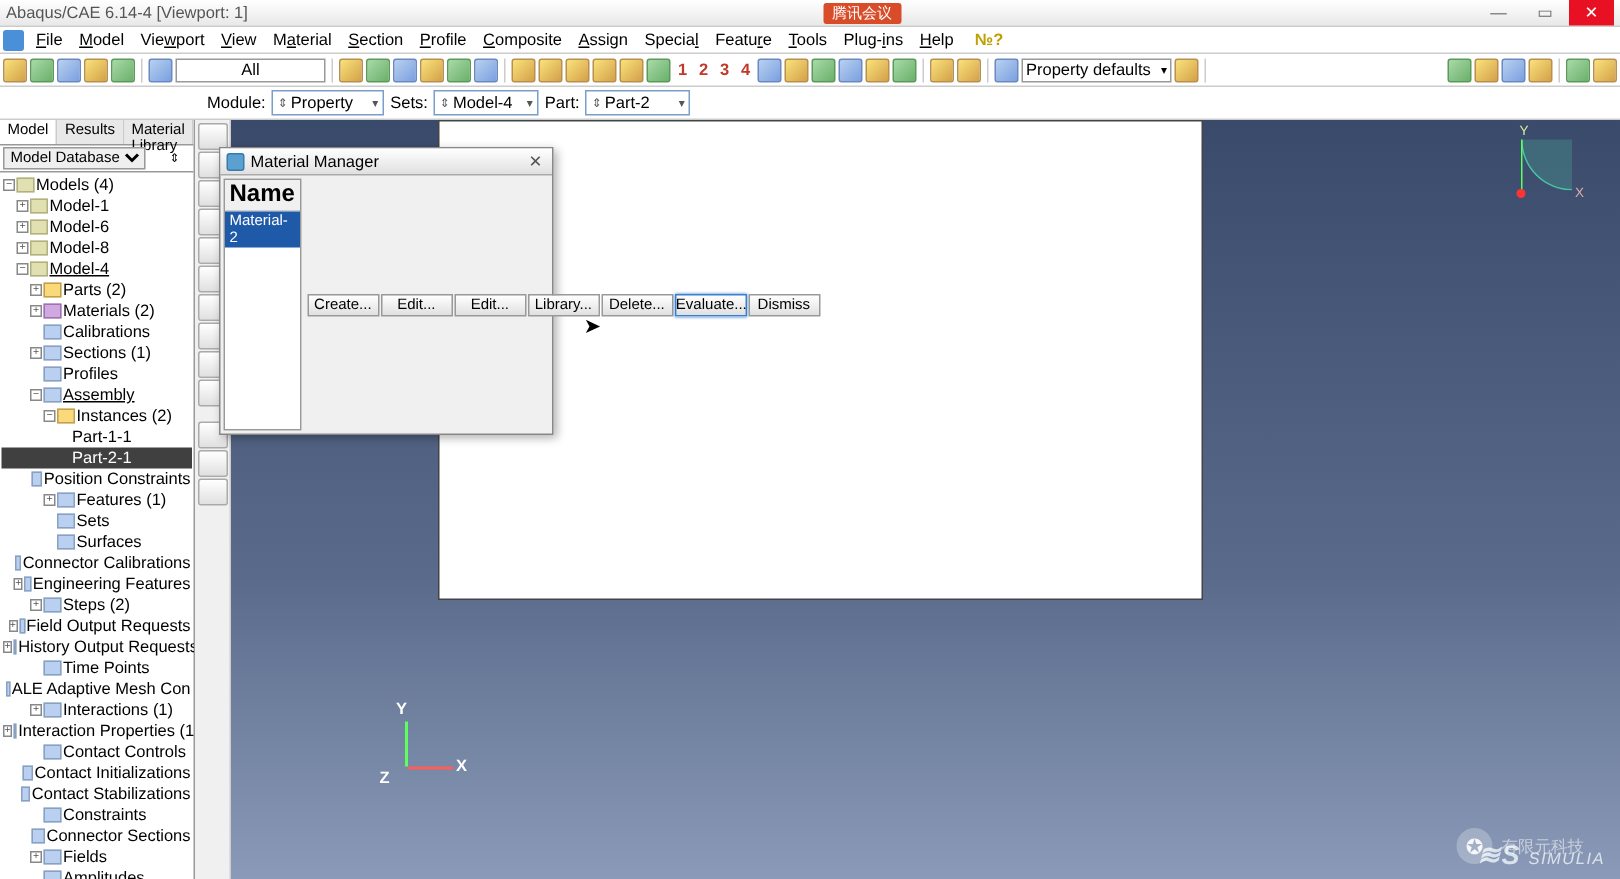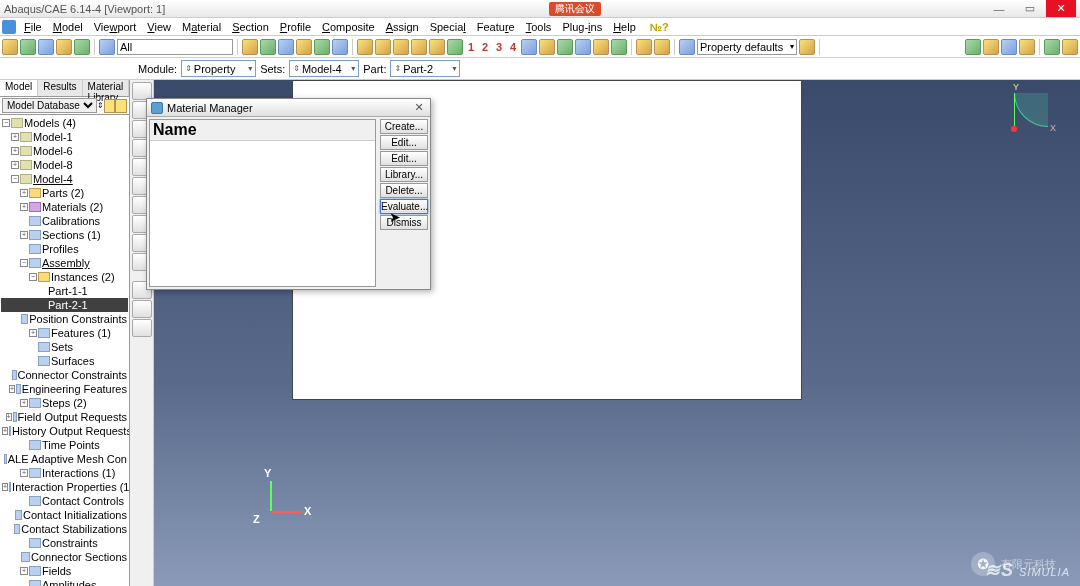--- a/index.html
+++ b/index.html
@@ -14,30 +14,30 @@
 .menubar .ico{width:14px;height:14px;background:#4a90d9;border-radius:2px;margin-right:2px;}
 .menubar span{padding:1px 5px;cursor:default;}
 .menubar span u{text-decoration:underline;}
 .toolbar{height:22px;background:#fff;border-bottom:1px solid #ccc;display:flex;align-items:center;padding:0 2px;gap:2px;}
 .tb-ico{width:16px;height:16px;background:linear-gradient(135deg,#f9e27a,#d4a04a);border:1px solid #b89050;border-radius:2px;}
 .tb-ico.b{background:linear-gradient(135deg,#a9d9a9,#6ab06a);border-color:#5a9a5a;}
 .tb-ico.c{background:linear-gradient(135deg,#b9d0f0,#7aa0e0);border-color:#6a8ac0;}
 .tb-sep{width:1px;height:16px;background:#ccc;margin:0 2px;}
 .tb-sel{border:1px solid #999;height:16px;background:#fff;padding:0 2px;min-width:40px;display:flex;align-items:center;}
 .tb-num{color:#c0392b;font-weight:bold;width:12px;text-align:center;}
-.toolbar .sel-big{width:116px;}
+.toolbar .sel-big{width:100px;justify-content:center;}
 .layout{display:flex;height:calc(100% - 80px);}
 .ctxbar{height:22px;background:#fff;border-bottom:1px solid #ccc;display:flex;align-items:center;padding:0 4px;gap:4px;}
 .ctx-sel{border:1px solid #7a9ec8;height:17px;background:#fff;padding:0 3px;display:flex;align-items:center;gap:2px;}
 .ctx-sel .arr{font-size:8px;color:#555;}
 .leftpane{width:130px;background:#fff;border-right:1px solid #999;display:flex;flex-direction:column;}
 .tabs{height:17px;display:flex;border-bottom:1px solid #999;}
 .tabs div{padding:1px 5px;border-right:1px solid #ccc;background:#e8e8e8;font-size:10px;}
 .tabs .on{background:#fff;}
-.dbhead{height:18px;border-bottom:1px solid #999;display:flex;align-items:center;padding:0 2px;gap:0;}
+.dbhead{height:18px;border-bottom:1px solid #999;display:flex;align-items:center;padding:0 2px;gap:16px;}
 .dbhead select{flex:1;font-size:10px;height:15px;border:1px solid #999;}
 .dbhead .ti{width:14px;height:14px;background:#f9e27a;border:1px solid #b89050;}
 .tree{flex:1;overflow:auto;font-size:10px;line-height:14px;padding:1px;}
 .tree .tn{display:flex;align-items:center;white-space:nowrap;padding:0 1px;}
 .tree .tn .tg{width:8px;height:8px;border:1px solid #888;display:flex;align-items:center;justify-content:center;font-size:7px;margin-right:1px;color:#555;background:#fff;}
 .tree .tn .tg.e::before{content:"−";}
 .tree .tn .tg.c::before{content:"+";}
 .tree .tn .ic{width:12px;height:10px;margin-right:1px;}
 .tree .tn.sel{background:#404040;color:#fff;}
 .tree .tn .lbl.link{text-decoration:underline;}
@@ -59,30 +59,30 @@
 .mini-tri{position:absolute;right:20px;top:10px;width:50px;height:50px;}
 .mini-tri .arc{position:absolute;width:34px;height:34px;border:1px solid #4ac5a0;border-radius:0 0 0 100%;border-top:none;border-right:none;top:3px;left:4px;background:rgba(74,197,160,0.25);}
 .mini-tri .gy{position:absolute;left:4px;top:3px;width:1px;height:35px;background:#5cff5c;}
 .mini-tri .yl{position:absolute;left:3px;top:-8px;color:#daea9c;font-size:9px;}
 .mini-tri .xl{position:absolute;left:40px;top:33px;color:#daa;font-size:9px;}
 .mini-tri .dot{position:absolute;left:1px;top:36px;width:6px;height:6px;background:#ff3333;border-radius:50%;}
 .simulia{position:absolute;right:10px;bottom:5px;color:#dae3ec;font-size:14px;font-style:italic;letter-spacing:1px;}
 .simulia .s{color:#dae3ec;font-size:18px;font-weight:bold;}
 .watermark{position:absolute;right:24px;bottom:10px;color:rgba(255,255,255,.55);font-size:20px;font-weight:500;display:flex;align-items:center;gap:6px;z-index:30;}
 .watermark .bubble{display:inline-flex;align-items:center;justify-content:center;width:24px;height:24px;border-radius:50%;background:rgba(255,255,255,.25);color:rgba(255,255,255,.9);font-size:14px;}
-.dialog{position:absolute;left:146px;top:98px;width:285px;background:#f0f0f0;border:1px solid #888;box-shadow:2px 2px 6px rgba(0,0,0,.3);z-index:10;}
+.dialog{position:absolute;left:146px;top:98px;width:223px;background:#f0f0f0;border:1px solid #888;box-shadow:2px 2px 6px rgba(0,0,0,.3);z-index:10;}
 .dlg-title{height:18px;background:linear-gradient(#fff,#e0e0e0);border-bottom:1px solid #aaa;display:flex;align-items:center;padding:0 4px;gap:4px;}
 .dlg-title .ic{width:12px;height:12px;background:#5aa0d0;border:1px solid #3a7aa8;border-radius:2px;}
 .dlg-title .x{margin-left:auto;width:14px;text-align:center;color:#555;}
 .dlg-body{display:flex;}
 .dlg-list{flex:1;background:#fff;border:1px solid #999;margin:2px;}
 .dlg-list .hdr{background:#f0f0f0;border-bottom:1px solid #ccc;padding:1px 3px;font-weight:bold;font-size:16px;}
 .dlg-list .row{padding:1px 3px;font-size:10px;}
 .dlg-list .row.sel{background:#1e5aa8;color:#fff;}
-.dlg-btns{display:flex;flex-direction:column;padding:2px;gap:1px;}
+.dlg-btns{display:flex;flex-direction:row;padding:2px;gap:1px;align-items:center;}
 .dlg-btns button{width:48px;height:15px;font-size:10px;background:linear-gradient(#fff,#e0e0e0);border:1px solid #999;cursor:pointer;}
 .dlg-btns button.hl{border:1px solid #3a7fd0;box-shadow:0 0 2px #3a7fd0;}
 .cursor{position:absolute;left:242px;top:110px;font-size:14px;color:#000;pointer-events:none;z-index:20;}
 </style>
 </head>
 <body>
 
 <div class="titlebar">
   <span>Abaqus/CAE 6.14-4 [Viewport: 1]</span>
   <span class="spacer"></span>
@@ -304,21 +304,21 @@
           <span class="lbl">Sets</span>
         </div>
       <div class="tn">
           <span class="sp" style="width:36px"></span>
           <span class="ic node"></span>
           <span class="lbl">Surfaces</span>
         </div>
       <div class="tn">
           <span class="sp" style="width:36px"></span>
           <span class="ic node"></span>
-          <span class="lbl">Connector Constraints</span>
+          <span class="lbl">Connector Calibrations</span>
         </div>
       <div class="tn">
           <span class="sp" style="width:27px"></span>
           <span class="tg c"></span>
           <span class="ic node"></span>
           <span class="lbl">Engineering Features</span>
         </div>
       <div class="tn">
           <span class="sp" style="width:18px"></span>
           <span class="tg c"></span>
@@ -438,20 +438,21 @@
 
 <div class="dialog">
   <div class="dlg-title">
     <span class="ic"></span>
     <span>Material Manager</span>
     <span class="x">✕</span>
   </div>
   <div class="dlg-body">
     <div class="dlg-list" style="height:168px">
       <div class="hdr">Name</div>
+      <div class="row sel">Material-2</div>
     </div>
     <div class="dlg-btns">
       <button>Create...</button>
       <button>Edit...</button>
       <button>Edit...</button>
       <button>Library...</button>
       <button>Delete...</button>
       <button class="hl">Evaluate...</button>
       <button>Dismiss</button>
       <div class="cursor">➤</div>

